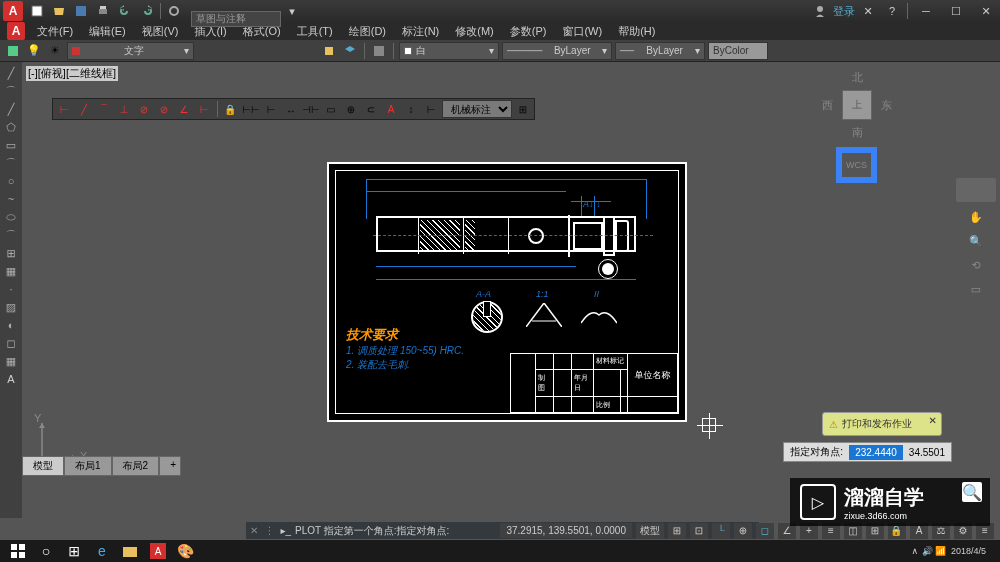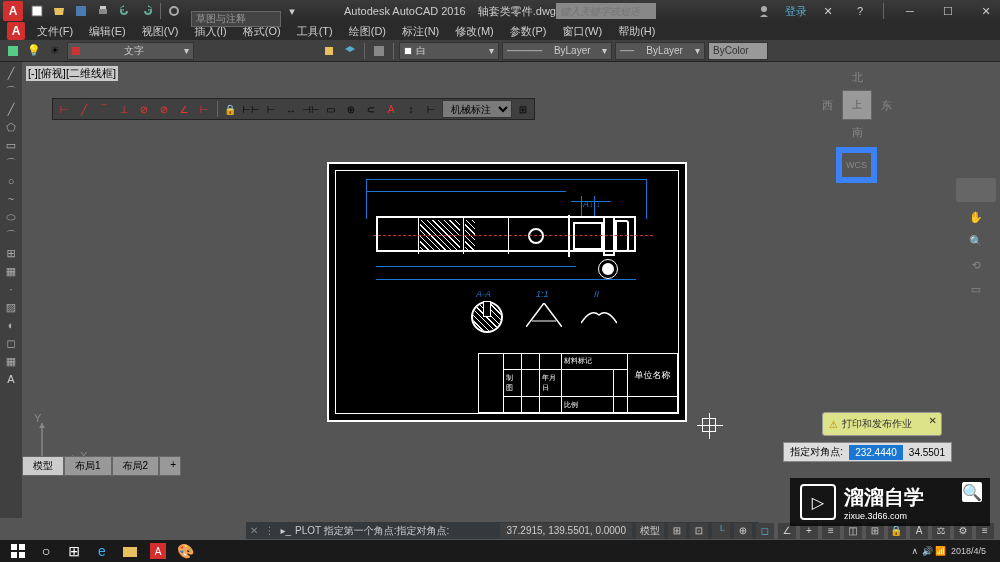--- a/index.html
+++ b/index.html
@@ -4,21 +4,21 @@
   <style>
     * { margin: 0; padding: 0; box-sizing: border-box; font-family: "Microsoft YaHei", sans-serif; }
     body { width: 1000px; height: 562px; background: #555; overflow: hidden; position: relative; }
     
     
     .title-bar { height: 22px; background: linear-gradient(#3a3a3a, #2a2a2a); display: flex; align-items: center; position: relative; color: #ccc; font-size: 11px; }
     .title-bar .icon-btn { width: 20px; height: 20px; display: flex; align-items: center; justify-content: center; margin: 0 1px; cursor: pointer; }
     .app-logo { width: 20px; height: 20px; background: #d32f2f; border-radius: 2px; margin: 0 3px; display: flex; align-items: center; justify-content: center; color: #fff; font-weight: bold; font-size: 12px; }
     .title-search { width: 90px; height: 16px; background: #444; border: 1px solid #666; color: #999; font-size: 10px; padding: 0 4px; margin-left: 6px; margin-top: 15px; }
     .title-center { position: absolute; left: 50%; transform: translateX(-50%); display: flex; align-items: center; }
-    .title-right { margin-left: auto; display: flex; align-items: center; gap: 10px; }
+    .title-right { margin-left: auto; display: flex; align-items: center; gap: 2px; }
     .search-box { width: 100px; height: 16px; background: #888; border: none; color: #333; font-size: 10px; padding: 0 4px; font-style: italic; }
     .win-btn { width: 28px; height: 18px; display: flex; align-items: center; justify-content: center; cursor: pointer; }
     .red-logo-right { width: 18px; height: 18px; }
     
     
     .menu-bar { height: 18px; background: #2a2a2a; display: flex; align-items: center; padding: 0 4px; }
     .menu-bar .app-logo { margin-right: 4px; }
     .menu-item { color: #ccc; font-size: 11px; padding: 0 8px; cursor: pointer; }
     
     
@@ -39,21 +39,21 @@
     .view-label { position: absolute; top: 4px; left: 4px; color: #000; font-size: 11px; background: #ccc; padding: 0 2px; }
     
     
     .float-toolbar { position: absolute; top: 36px; left: 30px; height: 22px; background: #404040; border: 1px solid #222; display: flex; align-items: center; padding: 0 2px; gap: 2px; }
     .float-toolbar .tb-btn { font-size: 10px; }
     .float-combo { height: 18px; background: #7a7a7a; border: 1px solid #333; padding: 0 4px; font-size: 10px; color: #000; min-width: 70px; }
     
     
     .drawing-frame { position: absolute; top: 100px; left: 305px; width: 360px; height: 260px; background: #000; border: 2px solid #fff; }
     .drawing-inner { position: absolute; inset: 6px; border: 1.5px solid #fff; }
-    .tblock { position: absolute; right: 0; bottom: 0; width: 200px; height: 60px; }
+    .tblock { position: absolute; right: 0; bottom: 0; width: 168px; height: 60px; }
     .tblock td { border: 1px solid #fff; font-size: 7px; color: #fff; padding: 1px 2px; }
     .tech-req { position: absolute; left: 10px; top: 155px; color: #1976d2; font-size: 10px; font-style: italic; }
     .tech-req .title { color: #ff9800; font-size: 13px; font-weight: bold; }
     
     .shaft-body { position: absolute; top: 45px; left: 40px; width: 260px; height: 36px; border: 2px solid #fff; }
     .shaft-hatch { position: absolute; background: repeating-linear-gradient(45deg, transparent, transparent 3px, #fff 3px, #fff 4px); }
     .dim-line { position: absolute; background: #1976d2; }
     .circle { position: absolute; border: 2px solid #fff; border-radius: 50%; }
     .section-label { position: absolute; color: #1976d2; font-size: 9px; font-style: italic; }
     
@@ -142,26 +142,20 @@
     </div>
   <div class="sep"></div>
   <div class="icon-btn">
       <svg width="14" height="14">
         <circle cx="7" cy="7" r="4" fill="none" stroke="#aaa" stroke-width="2"></circle>
       </svg>
     </div>
   <input class="title-search" value="草图与注释" style="">
   <div class="icon-btn">▾</div>
 
-  <div class="title-center">
-    <span>Autodesk AutoCAD 2016</span>
-    <span style="margin:0 6px">  </span>
-    <span>轴套类零件.dwg</span>
-    <input class="search-box" placeholder="键入关键字或短语" style="">
-  </div>
 
   <div class="title-right">
     <div class="icon-btn">
         <svg width="14" height="14">
           <circle cx="7" cy="5" r="3" fill="#aaa"></circle>
           <path d="M3 13 Q7 8 11 13" fill="#aaa"></path>
         </svg>
       </div>
     <span style="color:#5ac;cursor:pointer">登录</span>
     <div class="icon-btn">✕</div>
@@ -346,20 +340,25 @@
             </svg>
         </div>
 
         <div class="section-label" style="top:118px;left:258px">II</div>
         <div style="position:absolute;left:245px;top:132px;width:36px;height:24px">
           <svg width="36" height="24">
               <path d="M0 20 Q10 5 18 12 Q26 5 36 20" stroke="#fff" fill="none" stroke-width="1.5"></path>
             </svg>
         </div>
 
+        <div class="tech-req">
+          <div class="title">技术要求</div>
+          <div>1. 调质处理 150~55) HRC.</div>
+          <div>2. 装配去毛刺.</div>
+        </div>
 
         <div class="tblock">
           <table style="width:100%;border-collapse:collapse;height:60px">
             <tbody>
                 <tr>
                   <td rowspan="3" style="width:25px"></td>
                   <td style="width:18px"></td>
                   <td style="width:18px"></td>
                   <td style="width:22px"></td>
                   <td colspan="2">材料标记</td>

